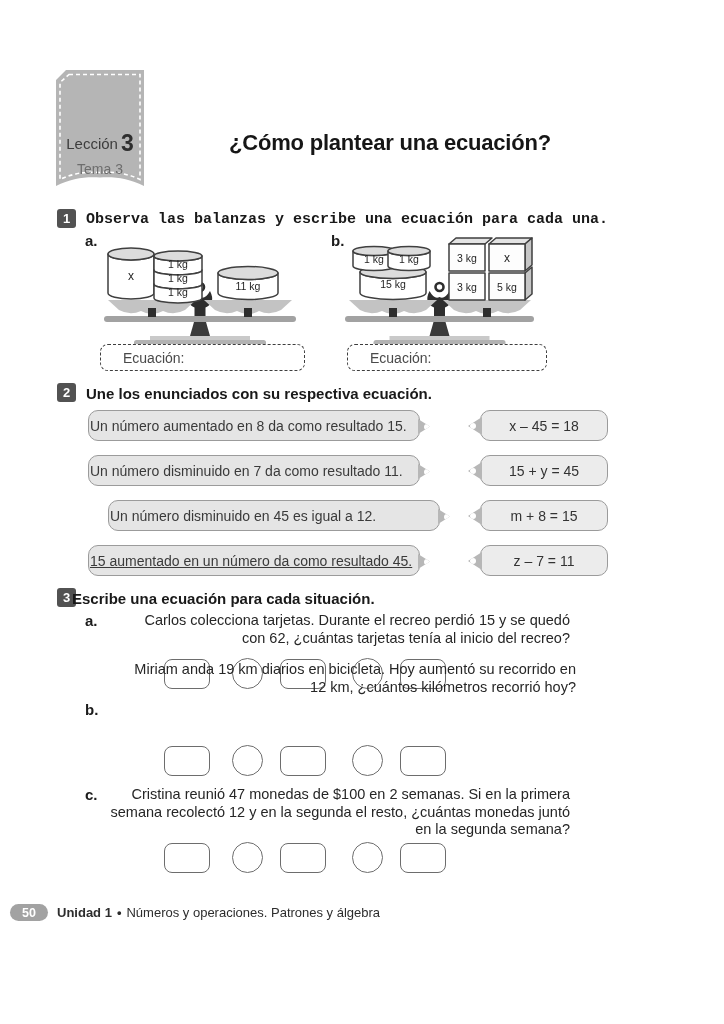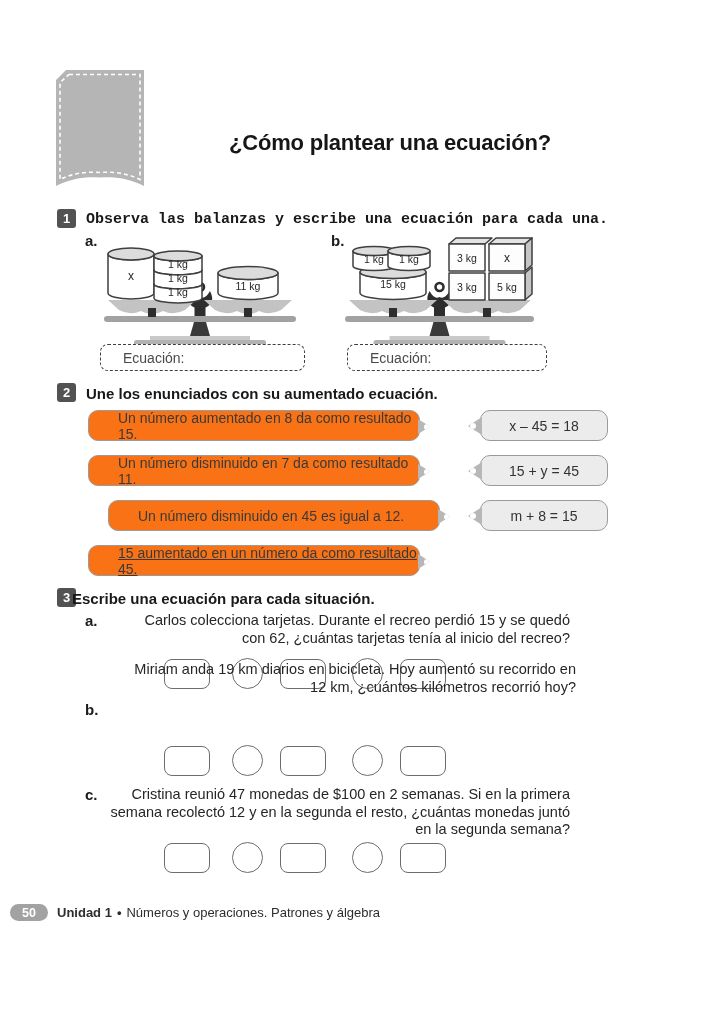--- a/index.html
+++ b/index.html
@@ -28,23 +28,23 @@
   .balance-a { left:90px; top:236px; width:220px; height:110px; }
   .balance-b { left:337px; top:236px; width:205px; height:110px; }
   .balance svg { width:100%; height:100%; }
   .balance text { font-family:"Liberation Sans", sans-serif; font-size:10.5px; fill:#1f1f1f; text-anchor:middle; }
   .balance text.big { font-size:12px; }
   .eq-answer { position:absolute; height:27px; border:1.6px dashed #3e3e3e; border-radius:8px;
     background:#fff; font-size:14px; color:#4a4a4a; display:flex; align-items:center; padding-left:22px; }
   .eq-a { left:100px; top:344px; width:205px; }
   .eq-b { left:347px; top:344px; width:200px; }
   
-  .stmt-box { position:absolute; left:88px; width:332px; height:31px; background:#f97316;
+  .stmt-box { position:absolute; left:88px; width:332px; height:31px; background:#e5e5e5;
     border:1.5px solid #9b9b9b; border-radius:10px; display:flex; align-items:center;
-    padding-left:29px; font-size:14px; color:#3a3a3a; }
+    padding-left:1px; font-size:14px; color:#3a3a3a; }
   .eqn-box { position:absolute; left:480px; width:128px; height:31px; background:#ececec;
     border:1.5px solid #9b9b9b; border-radius:10px; display:flex; align-items:center;
     justify-content:center; font-size:14px; color:#333; }
   .tab-right { position:absolute; right:-11px; top:8px; width:12px; height:15px;
     background:#b7b7b7; clip-path:polygon(0 0, 100% 50%, 0 100%); }
   .tab-right .dot { position:absolute; right:0; top:4.5px; width:6px; height:6px; border-radius:50%; background:#fff; }
   .tab-left { position:absolute; left:-13px; top:6px; width:14px; height:18px;
     background:#b7b7b7; clip-path:polygon(100% 0, 0 50%, 100% 100%); }
   .tab-left .dot { position:absolute; left:1.5px; top:6px; width:6px; height:6px; border-radius:50%; background:#fff; }
   
@@ -69,20 +69,24 @@
 </head>
 <body>
 
 <div class="page">
 
   <div class="ribbon">
     <svg width="88" height="118" viewBox="0 0 88 118">
       <path d="M10,0 L88,0 L88,116 C73,108.5 59,106.5 44,107.5 C29,106.5 15,108.5 0,116 L0,10 Z" fill="#b5b5b5"></path>
       <path d="M13,4.5 L84,4.5 L84,109.5 C70,103 58,101.5 44,102.5 C30,101.5 18,103 4,109.5 L4,12.5 Z" fill="none" stroke="#ffffff" stroke-width="1.6" stroke-dasharray="4 3"></path>
     </svg>
+    <div class="ribbon-text">
+      <div class="lesson-line"><span>Lección</span><span class="lesson-num">3</span></div>
+      <div class="tema">Tema 3</div>
+    </div>
   </div>
 
   <h1 class="title">¿Cómo plantear una ecuación?</h1>
 
   <div class="badge" style="left:57px; top:209px;">1</div>
   <div class="sec-instr" style="left:86px; top:211px;font-family:Liberation Mono, monospace;">Observa las balanzas y escribe una ecuación para cada una.</div>
 
   <div class="sub-label" style="left:85px; top:232px;">a.</div>
   <div class="sub-label" style="left:331px; top:232px;">b.</div>
 
@@ -167,21 +171,21 @@
   </div>
 
   <div class="eq-answer eq-a">
       <span>Ecuación:</span>
     </div>
   <div class="eq-answer eq-b">
       <span>Ecuación:</span>
     </div>
 
   <div class="badge" style="left:57px; top:383px;">2</div>
-  <div class="sec-instr" style="left:86px; top:385px;">Une los enunciados con su aumentado ecuación.</div>
+  <div class="sec-instr" style="left:86px; top:385px;">Une los enunciados con su respectiva ecuación.</div>
 
   <div class="stmt-box" style="top:410px;">
     <span>Un número aumentado en 8 da como resultado 15.</span>
     <div class="tab-right">
         <div class="dot"></div>
       </div>
   </div>
   <div class="eqn-box" style="top:410px;">
     <div class="tab-left">
         <div class="dot"></div>
@@ -213,20 +217,26 @@
         <div class="dot"></div>
       </div>
     <span>m + 8 = 15</span>
   </div>
 
   <div class="stmt-box" style="top:545px;text-decoration:underline;">
     <span>15 aumentado en un número da como resultado 45.</span>
     <div class="tab-right">
         <div class="dot"></div>
       </div>
+  </div>
+  <div class="eqn-box" style="top:545px;">
+    <div class="tab-left">
+        <div class="dot"></div>
+      </div>
+    <span>z – 7 = 11</span>
   </div>
 
   <div class="badge" style="left:57px; top:588px;">3</div>
   <div class="sec-instr" style="left:72px; top:590px;">Escribe una ecuación para cada situación.</div>
 
   <div class="item-label" style="top:612px;">a.</div>
   <div class="item-text" style="top:612px;">
     <div>Carlos colecciona tarjetas. Durante el recreo perdió 15 y se quedó</div>
     <div>con 62, ¿cuántas tarjetas tenía al inicio del recreo?</div>
   </div>

